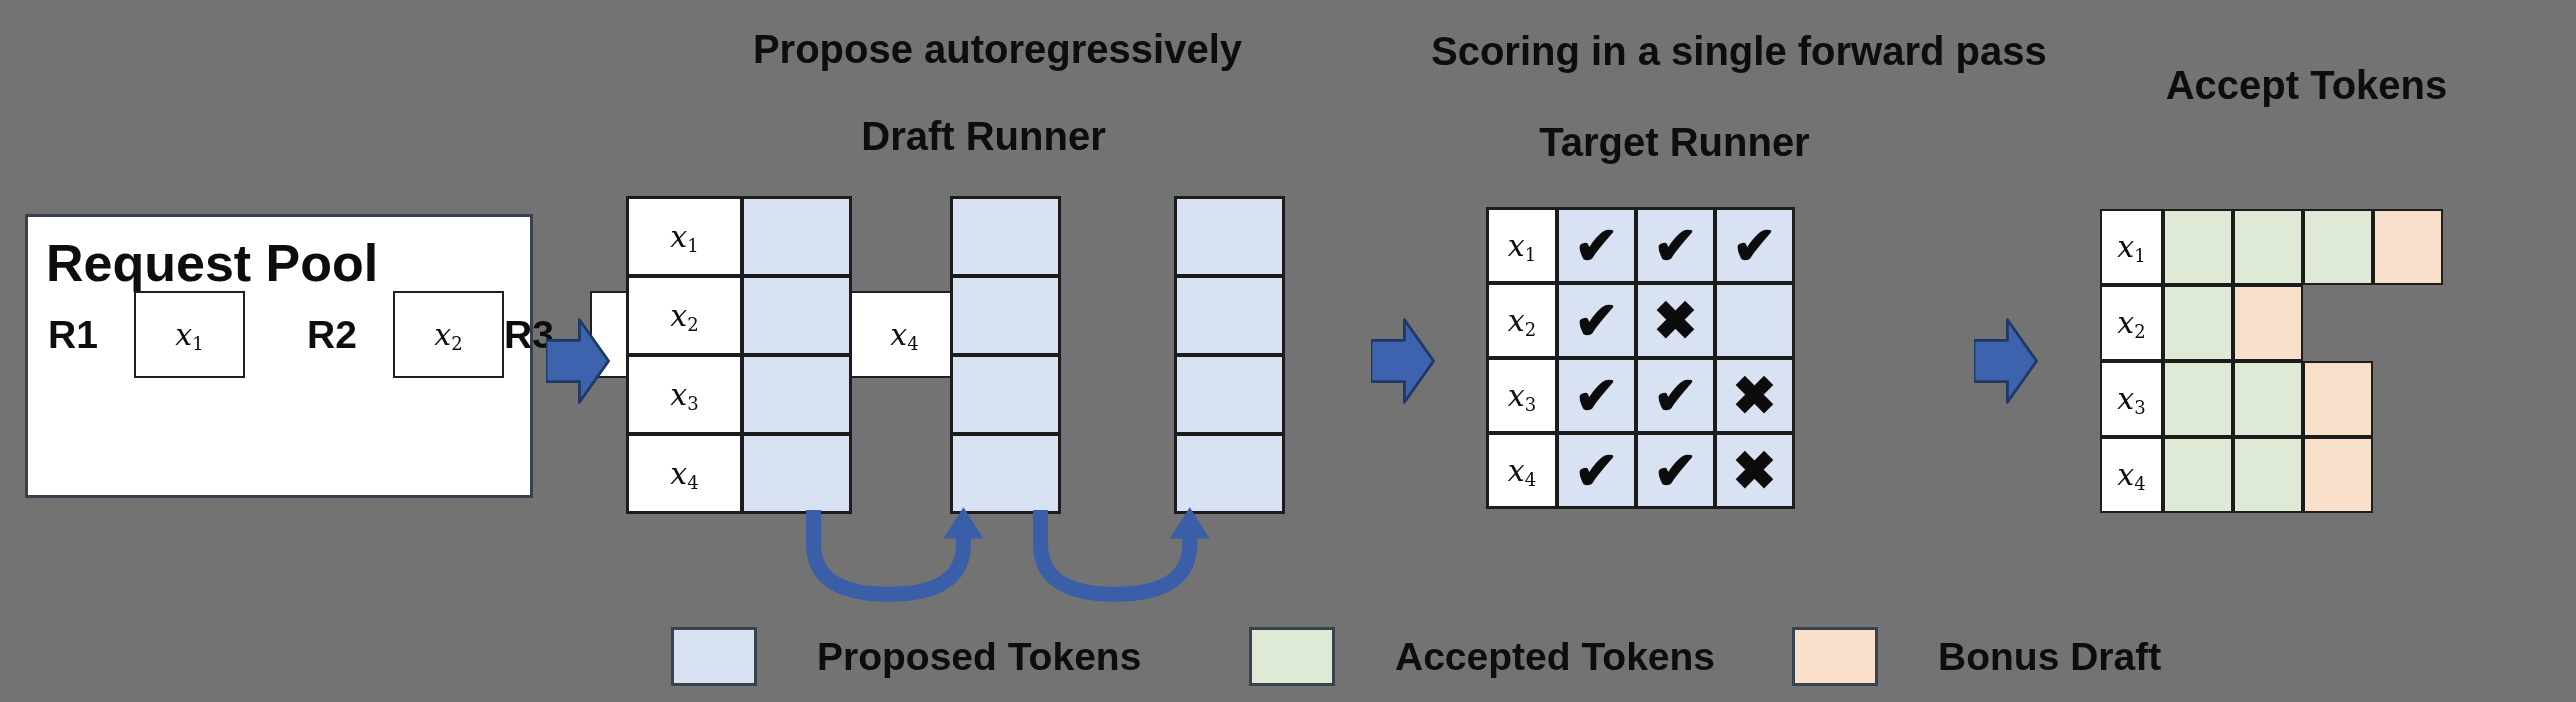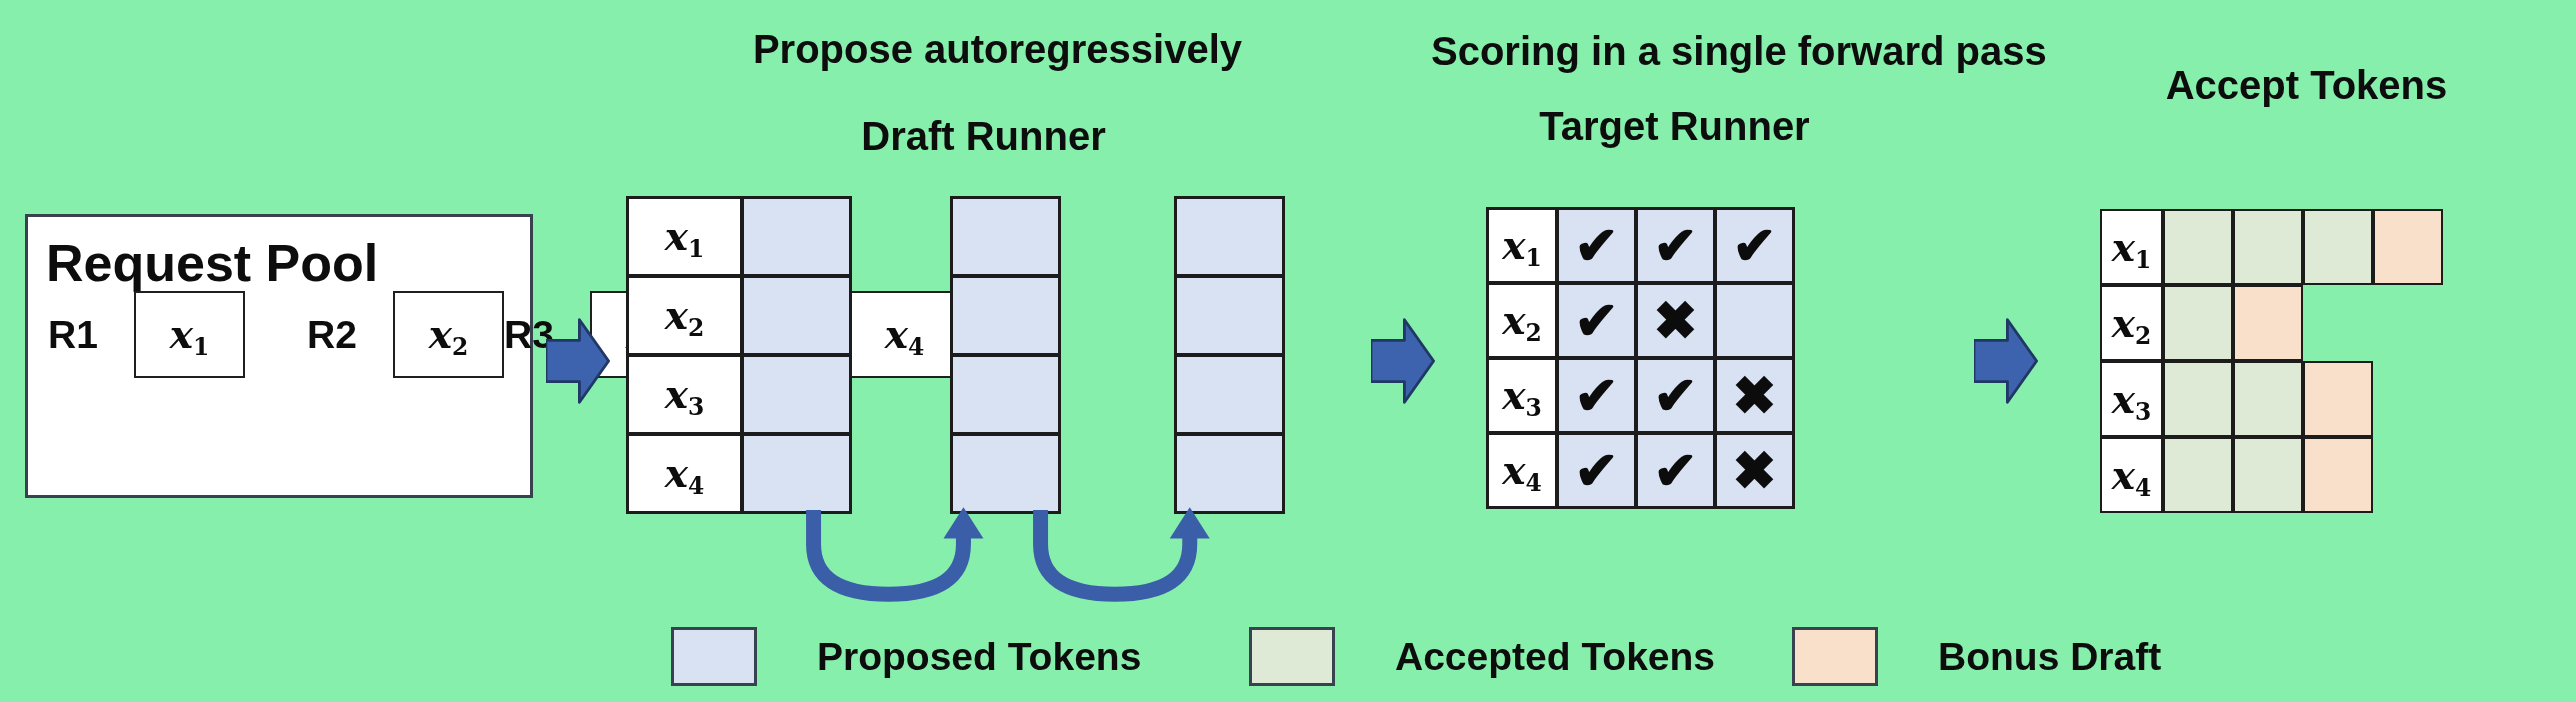--- a/index.html
+++ b/index.html
@@ -2,44 +2,44 @@
 <html style="--proposed: #D9E2F3; --accepted: #DFEAD6; --bonus: #F8E0CA; --arrow-fill: #3E63AE; --arrow-stroke: #1F3864; --connector: #3B5EA9; --border: #1C1C1C; --text: #0D0D0D;font-size:11.4px"><head>
 <meta charset="utf-8">
 <style>
   :root{
     --proposed:#D9E2F3; --accepted:#DFEAD6; --bonus:#F8E0CA;
     --arrow-fill:#3E63AE; --arrow-stroke:#1F3864; --connector:#3B5EA9;
     --border:#1C1C1C; --text:#0D0D0D;
   }
   html,body{margin:0;padding:0;background:#fff;}
   .canvas{
-    position:relative;width:2576px;height:703px;background:#86efac;
+    position:relative;width:2576px;height:703px;background:#737373;
     font-family:"Liberation Sans",sans-serif;color:var(--text);overflow:hidden;
   }
   .title{position:absolute;text-align:center;font-size:40px;font-weight:600;white-space:nowrap;}
   #t-propose{left:712px;top:27px;width:571px;}
   #t-draft{left:698px;top:114px;width:571px;}
   #t-scoring{left:1431px;top:28.6px;width:571px;}
-  #t-target{left:1389px;top:104px;width:571px;}
+  #t-target{left:1389px;top:120px;width:571px;}
   #t-accept{left:2021px;top:63px;width:571px;}
 
   
   #pool-box{position:absolute;left:25px;top:214px;width:508px;height:284px;
     border:3.6px solid #39414F;background:#fff;box-sizing:border-box;}
   #pool-title{position:absolute;left:18px;top:15.7px;font-size:52px;font-weight:600;white-space:nowrap;}
   #request-rows{position:absolute;left:20px;top:71px;width:471px;height:201px;
     display:flex;justify-content:space-between;}
   .req-row{display:flex;align-items:center;height:93px;}
   .req-id{width:86px;font-size:39px;font-weight:600;}
   .req-id.second{margin-left:62px;}
   .tok-box{width:111px;height:87px;border:2.9px solid #1F1F1F;box-sizing:border-box;
     background:#fff;display:flex;align-items:center;justify-content:center;}
 
   
-  .math{font-family:"DejaVu Serif",serif;font-size:39px;line-height:1;white-space:nowrap;font-weight:bold;}
+  .math{font-family:"DejaVu Serif",serif;font-size:30px;line-height:1;white-space:nowrap;}
   .math i{font-style:italic;}
   .math sub{font-style:normal;font-size:0.6em;line-height:0;vertical-align:-0.28em;}
 
   
   .tgrid{position:absolute;display:grid;border:1.4px solid var(--border);background:#fff;}
   .cell{border:2.1px solid var(--border);box-sizing:border-box;
     display:flex;align-items:center;justify-content:center;}
   .cell.label{background:#fff;}
   .cell.proposed{background:var(--proposed);}
   #draft-grid1{left:626px;top:196px;grid-template-columns:115px 109px;grid-auto-rows:79px;}

